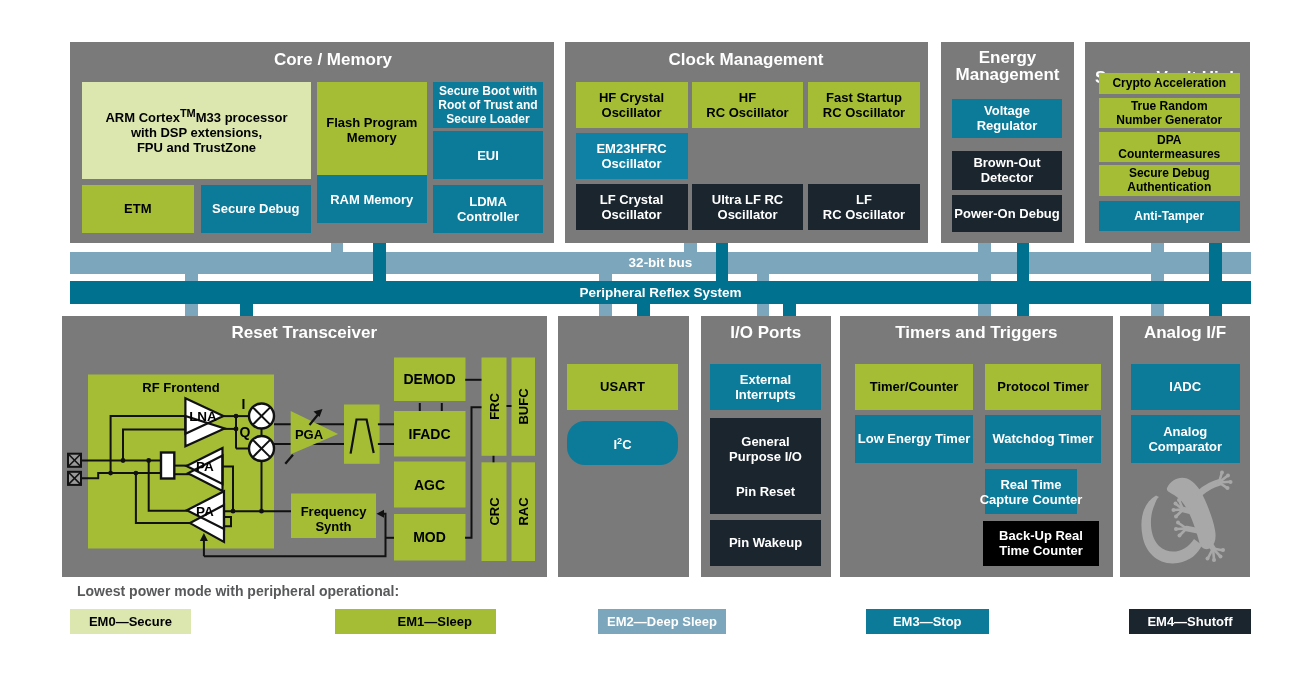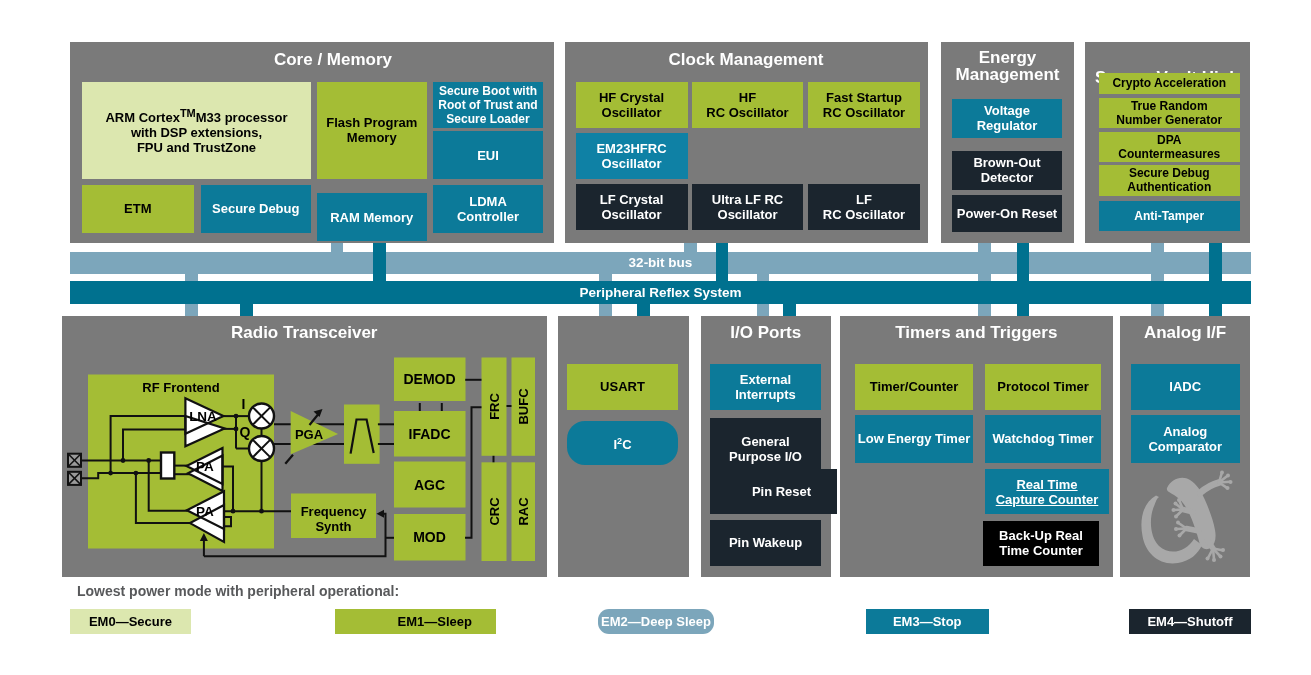--- a/index.html
+++ b/index.html
@@ -52,53 +52,53 @@
 <div class="cont" style="left:69.5px;top:42px;width:484px;height:200.5px;">
   <div class="title" style="top:8px;padding-left:43px;">Core / Memory</div>
   <div class="blk pale" style="left:12.5px;top:39.5px;width:229px;height:97.5px;">
         <div>ARM Cortex<span style="font-size:11px;vertical-align:super;">TM</span>M33 processor<br>with DSP extensions,<br>FPU and TrustZone</div>
       </div>
   <div class="blk olive" style="left:247px;top:39.5px;width:110.5px;height:97.5px;">Flash Program<br>Memory</div>
   <div class="blk teal" style="left:363.5px;top:39.5px;width:110px;height:46px;font-size:12px;line-height:14px;">Secure Boot with<br>Root of Trust and<br>Secure Loader</div>
   <div class="blk teal" style="left:363.5px;top:89px;width:110px;height:48px;">EUI</div>
   <div class="blk olive" style="left:12.5px;top:142.5px;width:111.5px;height:48px;">ETM</div>
   <div class="blk teal" style="left:131px;top:142.5px;width:110.5px;height:48px;">Secure Debug</div>
-  <div class="blk teal" style="left:247px;top:151px;width:110.5px;height:48px;">RAM Memory</div>
+  <div class="blk teal" style="left:247px;top:133px;width:110.5px;height:48px;">RAM Memory</div>
   <div class="blk teal" style="left:363.5px;top:142.5px;width:110px;height:48px;">LDMA<br>Controller</div>
 </div>
 
 <div class="cont" style="left:564.5px;top:42px;width:363px;height:200.5px;">
   <div class="title" style="top:8px;">Clock Management</div>
   <div class="blk olive" style="left:11px;top:39.5px;width:112px;height:46px;">HF Crystal<br>Oscillator</div>
   <div class="blk olive" style="left:127.5px;top:39.5px;width:111px;height:46px;">HF<br>RC Oscillator</div>
   <div class="blk olive" style="left:243.5px;top:39.5px;width:112px;height:46px;">Fast Startup<br>RC Oscillator</div>
   <div class="blk teal2" style="left:11px;top:90.5px;width:112px;height:46px;">EM23HFRC<br>Oscillator</div>
   <div class="blk navy" style="left:11px;top:142px;width:112px;height:46px;">LF Crystal<br>Oscillator</div>
   <div class="blk navy" style="left:127.5px;top:142px;width:111px;height:46px;">Ultra LF RC<br>Oscillator</div>
   <div class="blk navy" style="left:243.5px;top:142px;width:112px;height:46px;">LF<br>RC Oscillator</div>
 </div>
 
 <div class="cont" style="left:941px;top:42px;width:133px;height:200.5px;">
   <div class="title" style="top:7px;line-height:17px;">Energy<br>Management</div>
   <div class="blk teal" style="left:11px;top:56.5px;width:110px;height:39px;">Voltage<br>Regulator</div>
   <div class="blk navy" style="left:11px;top:108.5px;width:110px;height:39px;">Brown-Out<br>Detector</div>
-  <div class="blk navy" style="left:11px;top:152.5px;width:110px;height:37.5px;">Power-On Reset</div>
+  <div class="blk navy" style="left:11px;top:152.5px;width:110px;height:37.5px;">Power-On Debug</div>
 </div>
 
 <div class="cont" style="left:1085px;top:42px;width:164.5px;height:200.5px;">
   <div class="title" style="top:8px;margin-top:18px;">Secure Vault High</div>
   <div class="blk olive sv" style="left:13.5px;top:30.5px;width:141.5px;height:21px;">Crypto Acceleration</div>
   <div class="blk olive sv" style="left:13.5px;top:55.5px;width:141.5px;height:30.5px;">True Random<br>Number Generator</div>
   <div class="blk olive sv" style="left:13.5px;top:89.5px;width:141.5px;height:30.5px;">DPA<br>Countermeasures</div>
   <div class="blk olive sv" style="left:13.5px;top:123px;width:141.5px;height:30.5px;">Secure Debug<br>Authentication</div>
   <div class="blk teal sv" style="left:13.5px;top:158.5px;width:141.5px;height:30px;">Anti-Tamper</div>
 </div>
 
 <div class="cont" style="left:62px;top:315.5px;width:484.5px;height:261.5px;">
-  <div class="title" style="top:7px;">Radio Transceiver</div>
+  <div class="title" style="top:7px;">Reset Transceiver</div>
 
   <svg width="485" height="262" viewBox="62 315.5 485 262" style="position:absolute;left:0;top:0;">
 
     <rect x="88" y="374" width="186" height="174" fill="#a4bd35"></rect>
     <text x="181" y="391" font-size="13" font-weight="bold" fill="#000" text-anchor="middle">RF Frontend</text>
 
     <rect x="394" y="357" width="71.5" height="43.5" fill="#a4bd35"></rect>
     <rect x="394" y="410.5" width="71.5" height="45.5" fill="#a4bd35"></rect>
     <rect x="394" y="461" width="71.5" height="46" fill="#a4bd35"></rect>
     <rect x="394" y="513.5" width="71.5" height="46.5" fill="#a4bd35"></rect>
@@ -230,31 +230,31 @@
   <div class="blk olive" style="left:9.5px;top:48px;width:111px;height:46px;">USART</div>
   <div class="blk teal" style="left:9.5px;top:105.5px;width:111px;height:43.5px;border-radius:18px;">
         <div>I<span style="font-size:9px;vertical-align:super;">2</span>C</div>
       </div>
 </div>
 
 <div class="cont" style="left:700.5px;top:315.5px;width:130.5px;height:261.5px;">
   <div class="title" style="top:7px;">I/O Ports</div>
   <div class="blk teal" style="left:9.5px;top:48px;width:111px;height:46px;">External<br>Interrupts</div>
   <div class="blk navy" style="left:9.5px;top:102px;width:111px;height:62px;">General<br>Purpose I/O</div>
-  <div class="blk navy" style="left:9.5px;top:153.5px;width:111px;height:45px;padding-left:16px;">Pin Reset</div>
+  <div class="blk navy" style="left:9.5px;top:153.5px;width:111px;height:45px;">Pin Reset</div>
   <div class="blk navy" style="left:9.5px;top:204px;width:111px;height:46px;">Pin Wakeup</div>
 </div>
 
 <div class="cont" style="left:840px;top:315.5px;width:272.5px;height:261.5px;">
   <div class="title" style="top:7px;">Timers and Triggers</div>
   <div class="blk olive" style="left:15px;top:48px;width:118px;height:46px;">Timer/Counter</div>
   <div class="blk olive" style="left:145px;top:48px;width:116px;height:46px;">Protocol Timer</div>
   <div class="blk teal" style="left:15px;top:99.5px;width:118px;height:47.5px;">Low Energy Timer</div>
   <div class="blk teal" style="left:145px;top:99.5px;width:116px;height:47.5px;">Watchdog Timer</div>
-  <div class="blk teal" style="left:145px;top:153.5px;width:124px;height:45px;text-decoration:underline;">Real Time<br>Capture Counter</div>
+  <div class="blk teal" style="left:145px;top:153.5px;width:92px;height:45px;">Real Time<br>Capture Counter</div>
   <div class="blk blackb" style="left:143px;top:205px;width:116px;height:45.5px;">Back-Up Real<br>Time Counter</div>
 </div>
 
 <div class="cont" style="left:1120px;top:315.5px;width:130px;height:261.5px;">
   <div class="title" style="top:7px;">Analog I/F</div>
   <div class="blk teal" style="left:10.5px;top:48px;width:109.5px;height:46px;">IADC</div>
   <div class="blk teal" style="left:10.5px;top:99.5px;width:109.5px;height:47.5px;">Analog<br>Comparator</div>
   <svg width="130" height="262" viewBox="0 0 130 262" style="position:absolute;left:0;top:0;">
     <g fill="#a8a8a8" stroke="none">
 
@@ -310,17 +310,17 @@
             <path d="M 93 232.5 L 88 242"></path>
             <path d="M 93 232.5 L 102.3 234.2"></path>
       </g>
     </g>
   </svg>
 </div>
 
 <div class="abs" style="left:77px;top:583px;color:#58595b;font-weight:bold;font-size:14px;">Lowest power mode with peripheral operational:</div>
 <div class="blk pale" style="left:70px;top:609px;width:121px;height:25px;">EM0—Secure</div>
 <div class="blk olive" style="left:335px;top:609px;width:121.5px;height:25px;padding-left:39px;">EM1—Sleep</div>
-<div class="blk lblue" style="left:598px;top:609px;width:116px;height:25px;border-radius:11px;">EM2—Deep Sleep</div>
+<div class="blk lblue" style="left:598px;top:609px;width:128px;height:25px;">EM2—Deep Sleep</div>
 <div class="blk teal" style="left:866px;top:609px;width:122.5px;height:25px;">EM3—Stop</div>
 <div class="blk navy" style="left:1129px;top:609px;width:122px;height:25px;">EM4—Shutoff</div>
 
 </div>
 
 </body></html>

